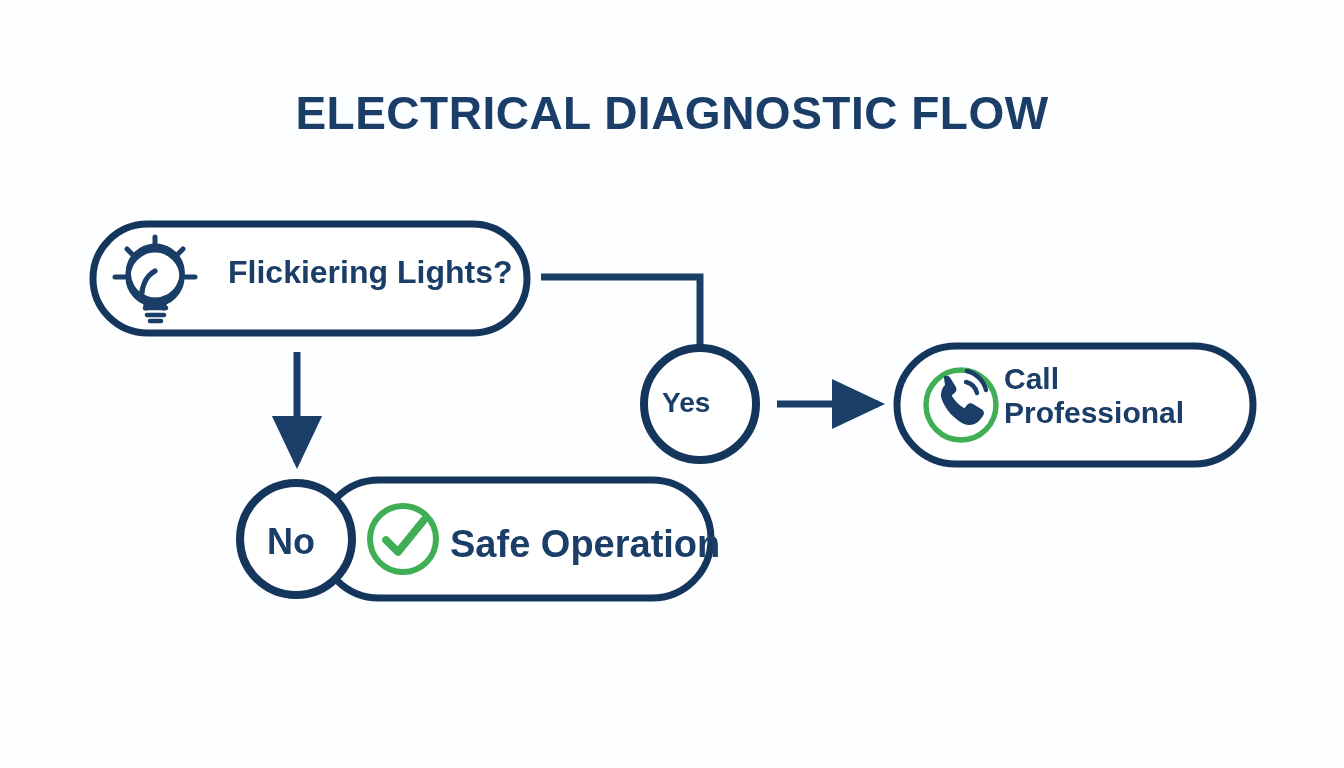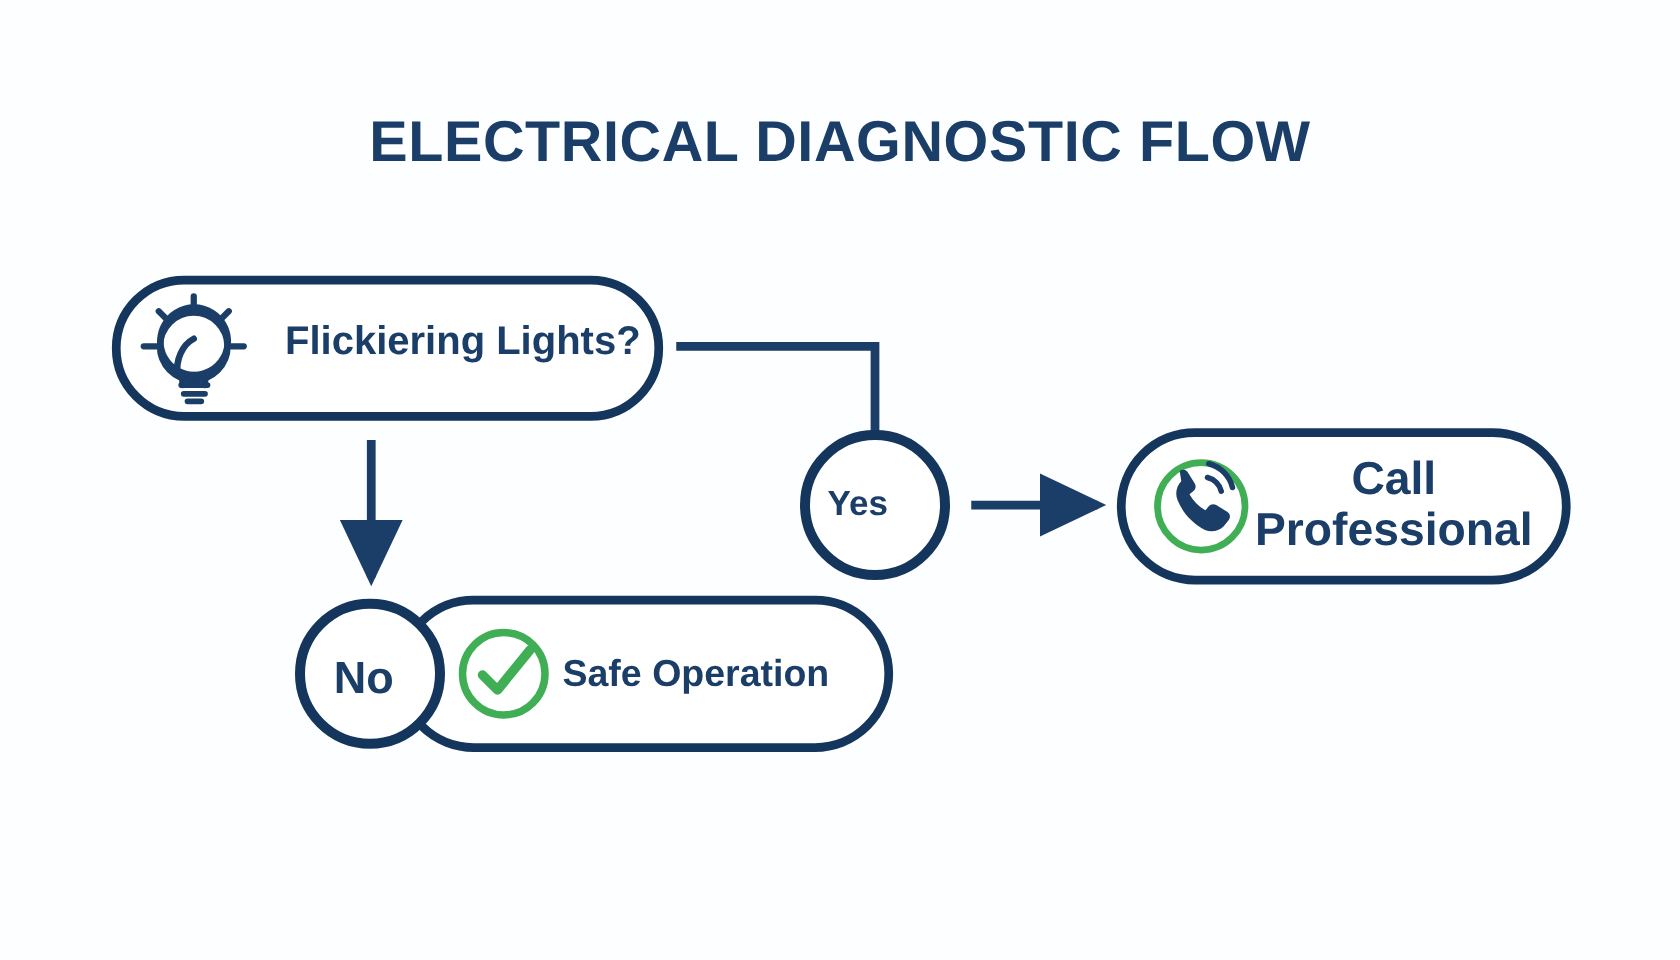--- a/index.html
+++ b/index.html
@@ -58,27 +58,27 @@
     font-size: 28px;
   }
   .label-no {
     left: 267px;
     top: 522px;
     font-size: 36px;
   }
   .label-safe {
     left: 450px;
     top: 523px;
-    font-size: 30px;
+    font-size: 38px;
   }
   .label-call {
     left: 1004px;
     top: 362px;
-    font-size: 37px;
-    text-align: center;
+    font-size: 30px;
+    text-align: left;
   }
 </style>
 </head>
 <body>
 
 <div id="canvas">
 
   <div class="diagram-title">ELECTRICAL DIAGNOSTIC FLOW</div>
 
   <svg id="flow-svg" viewBox="0 0 1344 768">

